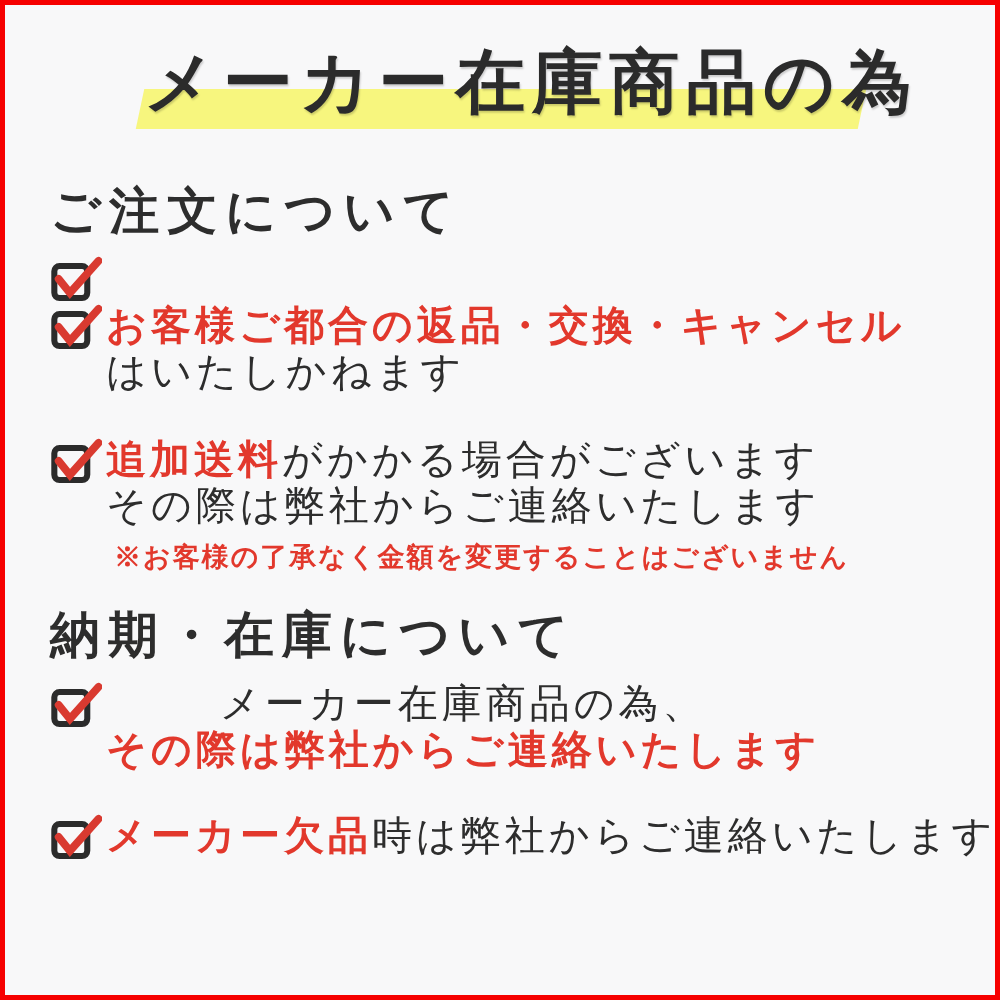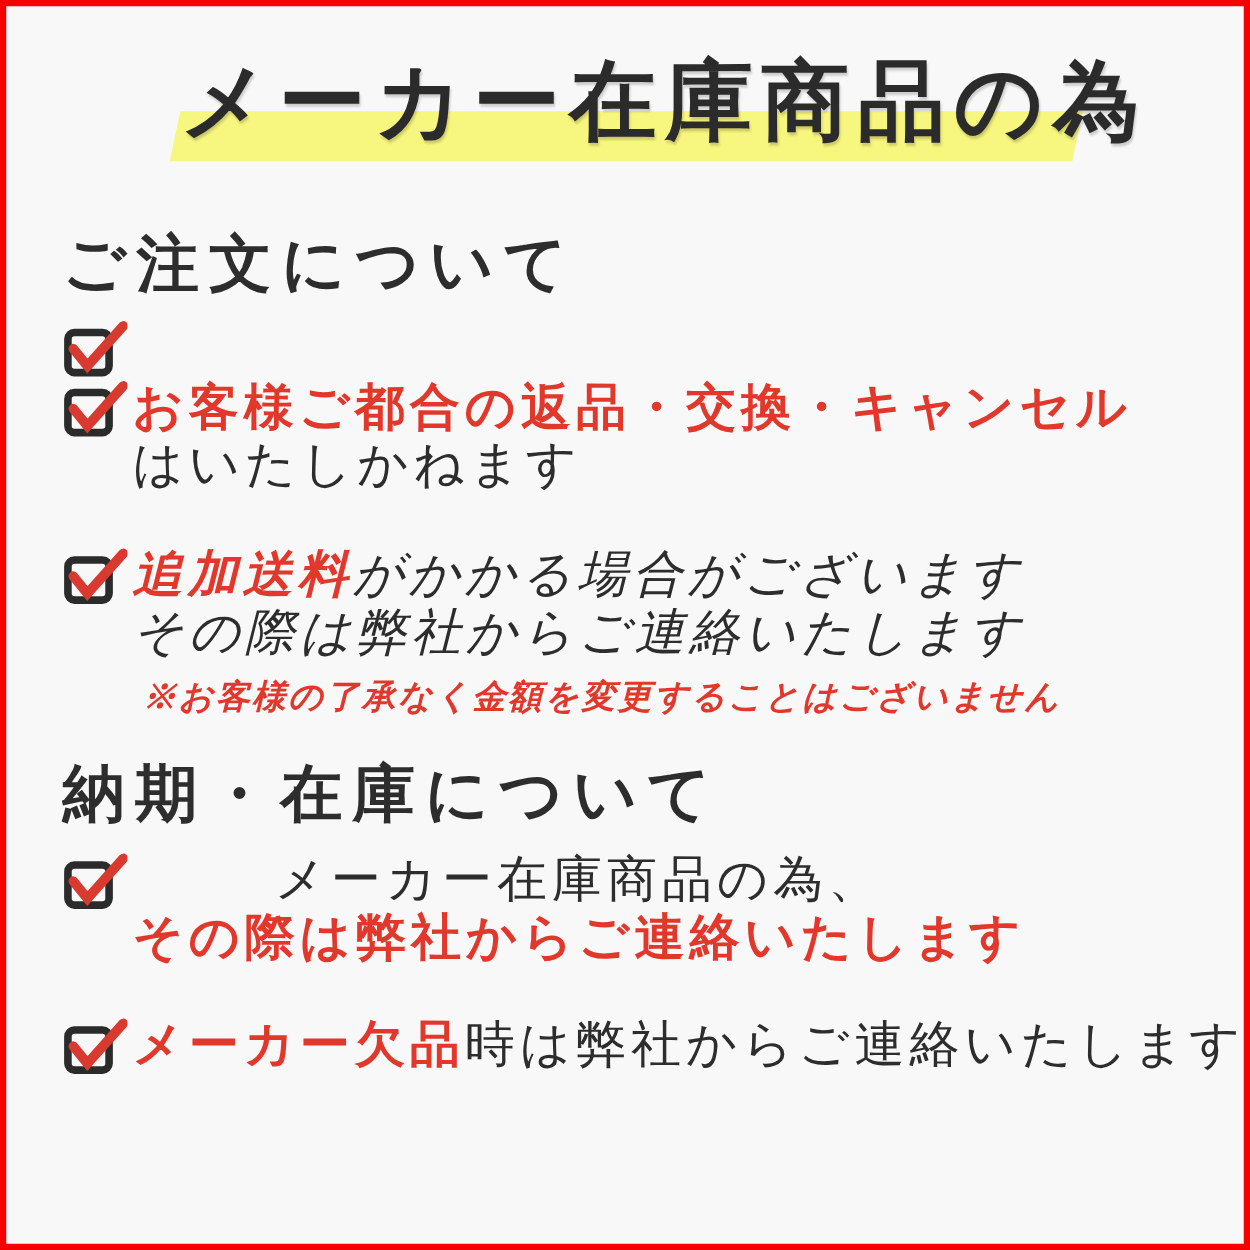--- a/index.html
+++ b/index.html
@@ -51,21 +51,21 @@
     white-space: nowrap;
   }
   .section-heading.first { margin-top: 44px; }
   .section-heading.second { margin-top: 32px; }
   .check-item {
     display: flex;
     align-items: flex-start;
   }
   .check-item.i1 { margin-top: 14px; }
   .check-item.i2 { }
-  .check-item.i3 { margin-top: 42px; font-style: italic; }
+  .check-item.i3 { margin-top: 42px; }
   .check-item.i4 { margin-top: 16px; text-align: center; }
   .check-item.i5 { margin-top: 40px; }
   .checkbox {
     flex: 0 0 auto;
     width: 52px;
     height: 48px;
     margin-top: 0;
     margin-right: 4px;
   }
   .item-text {

